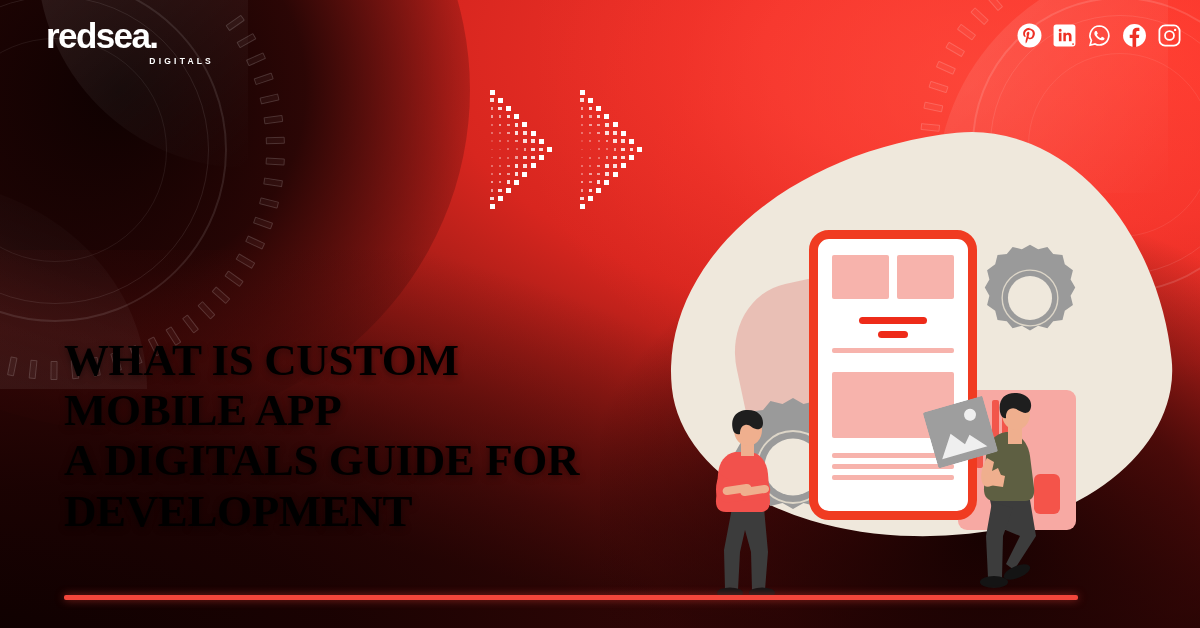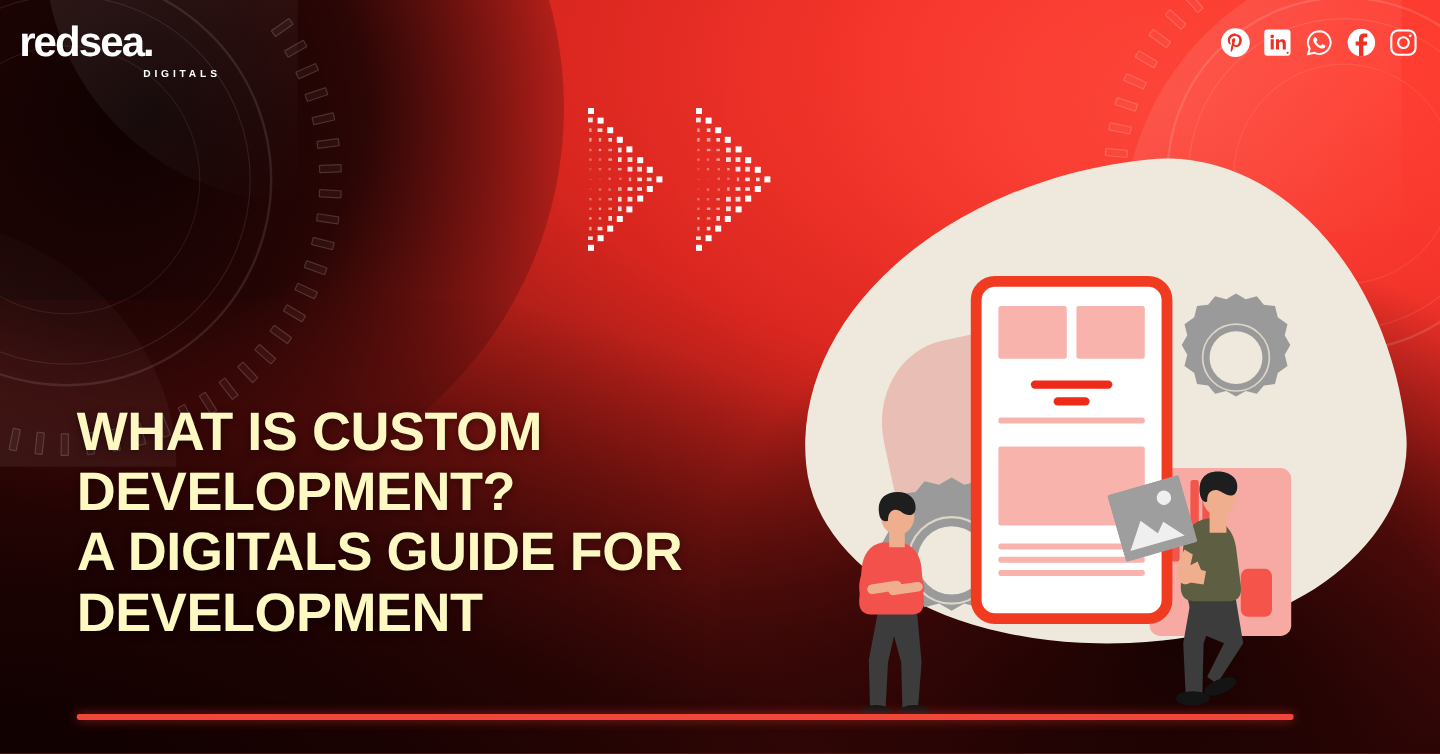--- a/index.html
+++ b/index.html
@@ -33,34 +33,34 @@
   .tick i{display:block;width:5px;height:17px;border:1.6px solid rgba(255,255,255,.16);
     background:rgba(255,255,255,.04);border-radius:1px;margin-left:-2.5px;}
   .hud-l .tick i{border-color:rgba(255,255,255,.15);}
   .arcwedge{position:absolute;border-radius:50%;}
 
   
   .arrows{position:absolute;left:492px;top:92px;width:180px;height:78px;}
   .dot{position:absolute;background:#fff;}
 
   
-  .logo{position:absolute;left:16px;top:18px;width:180px;z-index:9;}
+  .logo{position:absolute;left:46px;top:18px;width:180px;z-index:9;}
   .logo-main{color:#fff;font-size:35px;font-weight:700;letter-spacing:-1.6px;line-height:1;}
   .logo-sub{color:#fff;font-size:8.5px;font-weight:700;letter-spacing:3.2px;
     text-align:right;margin-top:3px;padding-right:12px;}
 
   
   .social{position:absolute;right:18px;top:22px;display:flex;gap:9px;align-items:center;z-index:9;}
   .si{width:26px;height:26px;display:flex;align-items:center;justify-content:center;position:relative;}
   .si svg{display:block;}
 
   
   .headline{position:absolute;left:64px;top:305px;width:620px;z-index:8;
-    color:#fef9c3;font-size:45px;font-weight:700;line-height:1.115;letter-spacing:-.4px;
-    text-shadow:0 2px 7px rgba(0,0,0,.42);}
+    color:#000000;font-size:45px;font-weight:700;line-height:1.115;letter-spacing:-.4px;
+    text-shadow:0 2px 7px rgba(0,0,0,.42);font-family:Liberation Serif, serif;}
   .headline span{display:block;white-space:nowrap;}
 
   
   .underline{position:absolute;left:64px;top:595px;width:1014px;height:5px;
     background:#F2463B;border-radius:2px;z-index:8;
     box-shadow:0 0 9px rgba(242,70,59,.55);}
 
   
   .illus{position:absolute;left:640px;top:120px;width:560px;height:500px;}
   .blob{position:absolute;left:28px;top:18px;width:500px;height:400px;background:#EFE8DC;
@@ -439,21 +439,21 @@
       <svg width="25" height="25" viewBox="0 0 24 24">
           <rect x="2.3" y="2.3" width="19.4" height="19.4" rx="5.4" fill="none" stroke="#fff" stroke-width="1.7"></rect>
           <circle cx="12" cy="12" r="4.3" fill="none" stroke="#fff" stroke-width="1.7"></circle>
           <circle cx="17.4" cy="6.6" r="1.15" fill="#fff"></circle>
         </svg>
     </a>
   </div>
 
   <h1 class="headline">
     <span>WHAT IS CUSTOM</span>
-    <span>DEVELOPMENT?</span>
+    <span>MOBILE APP</span>
     <span>A DIGITALS GUIDE FOR</span>
     <span>DEVELOPMENT</span>
   </h1>
 
   <div class="underline"></div>
 
   <div class="illus">
     <div class="blob"></div>
     <div class="leaf"></div>
 

